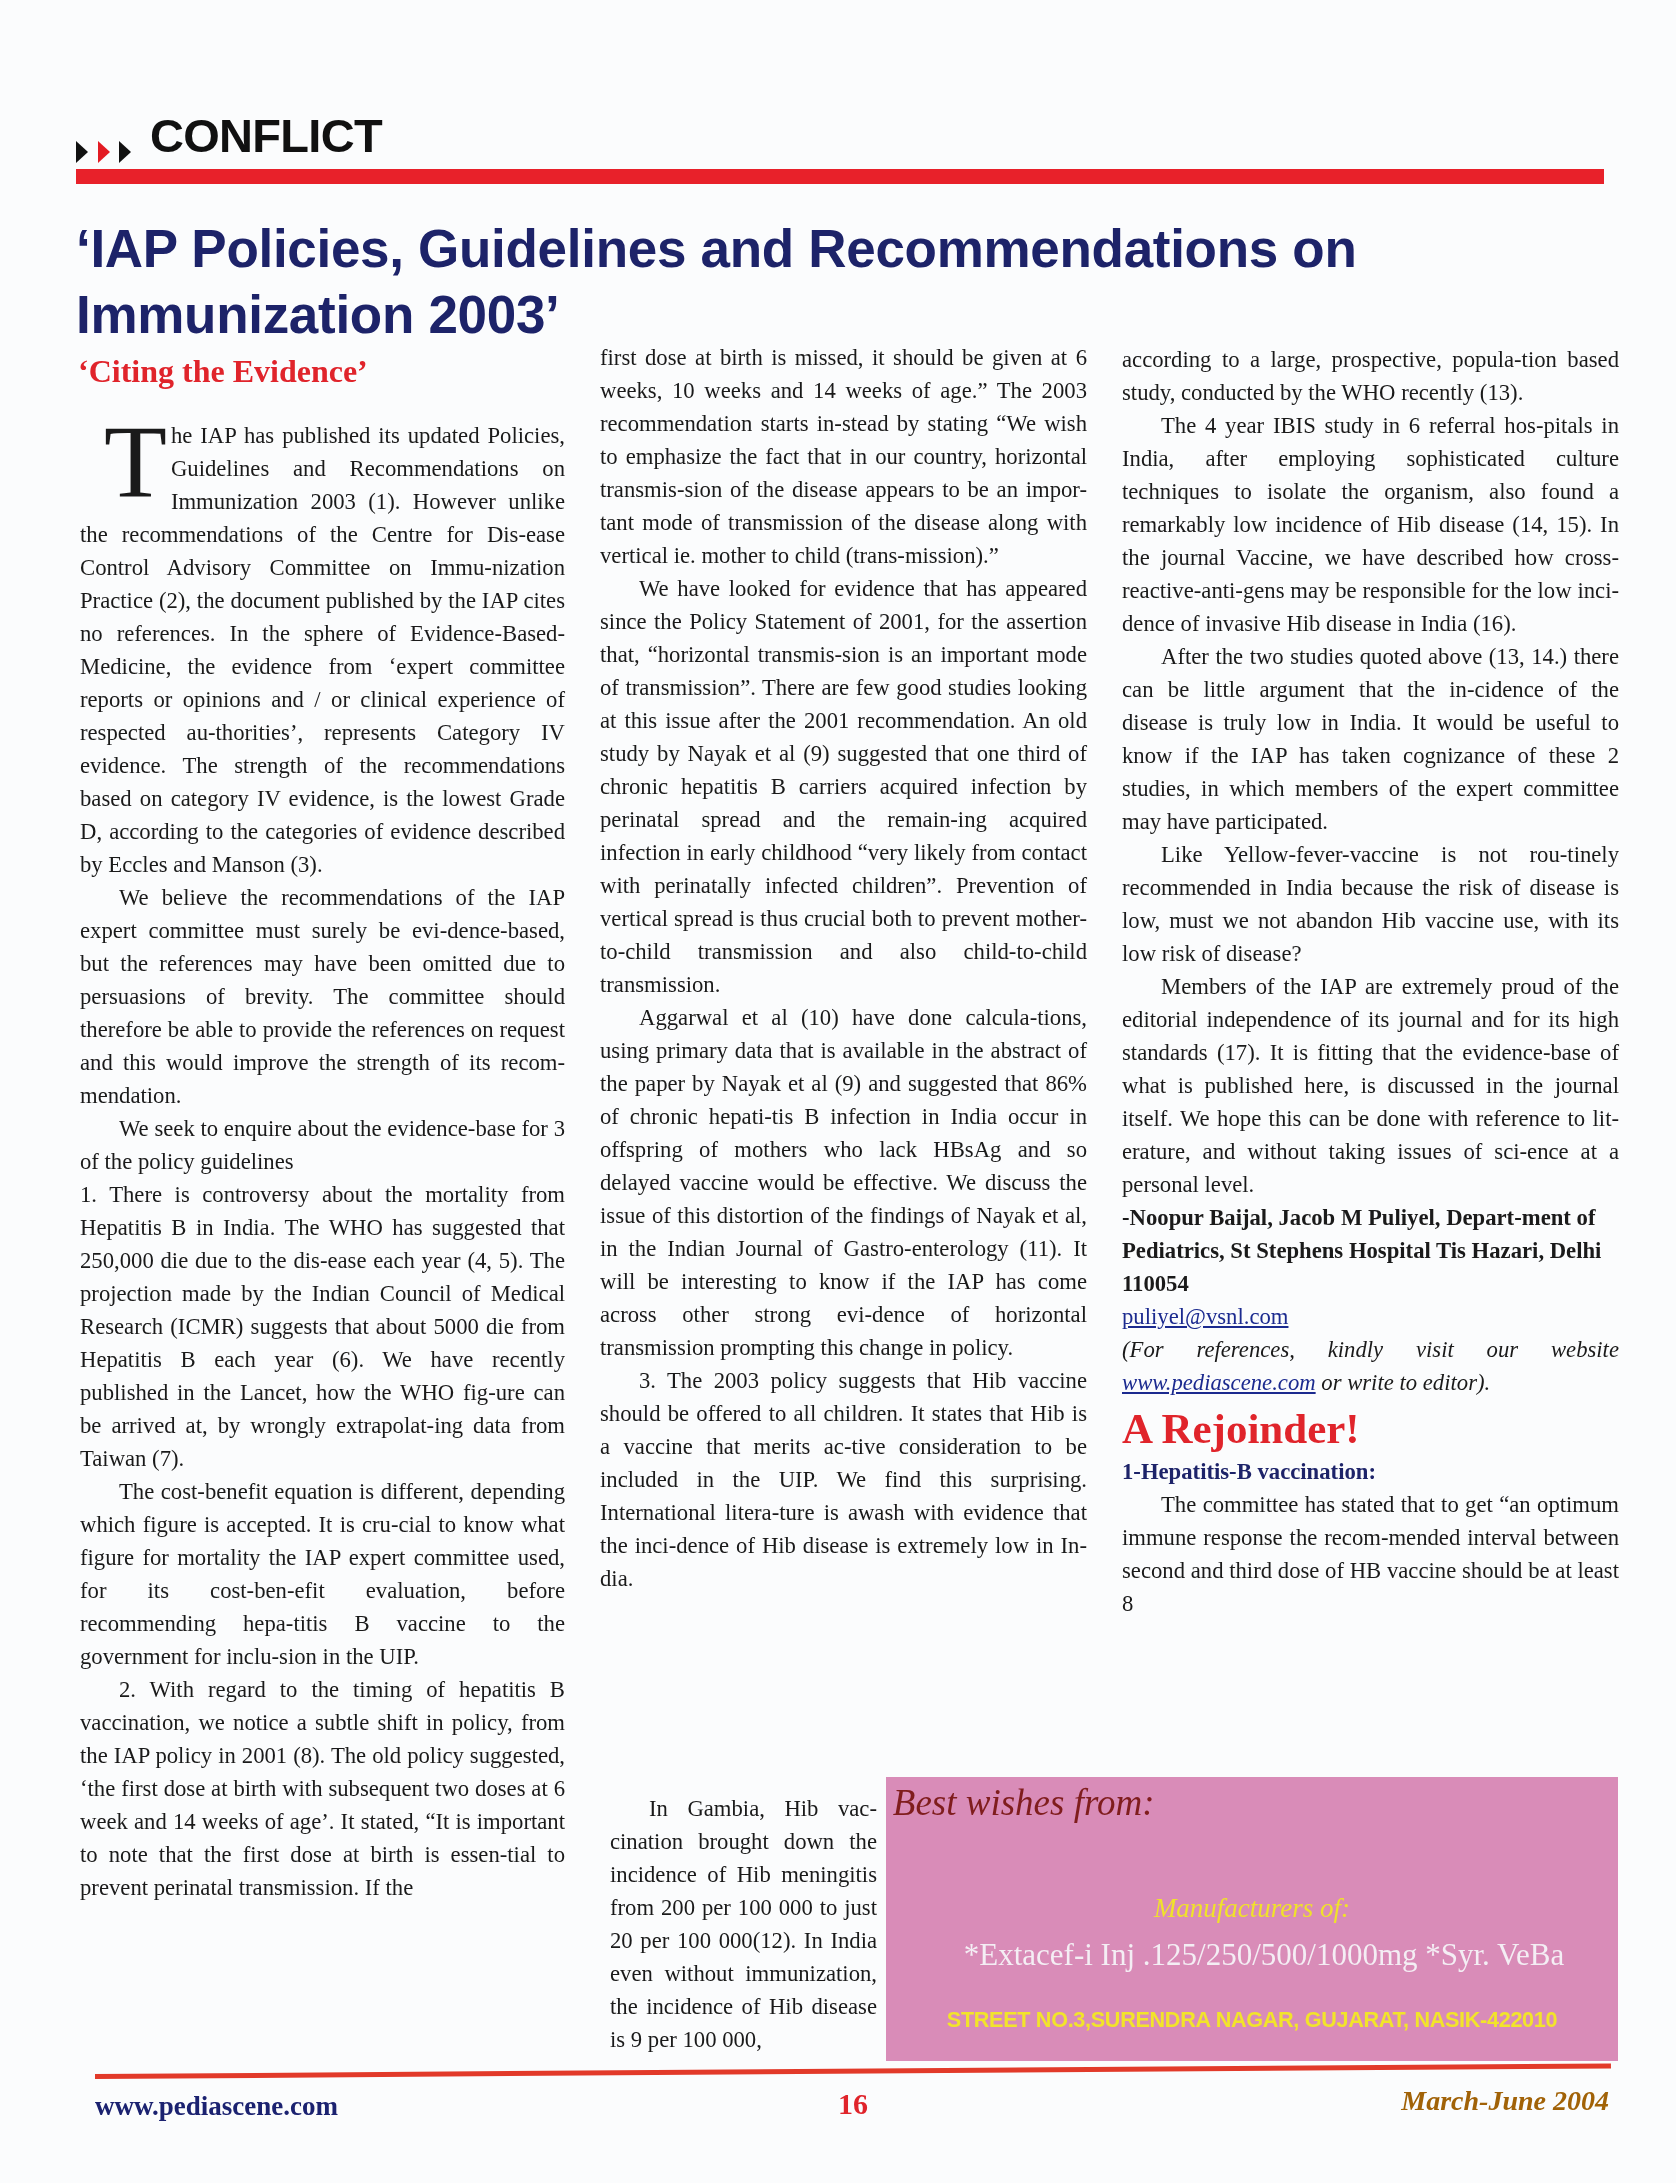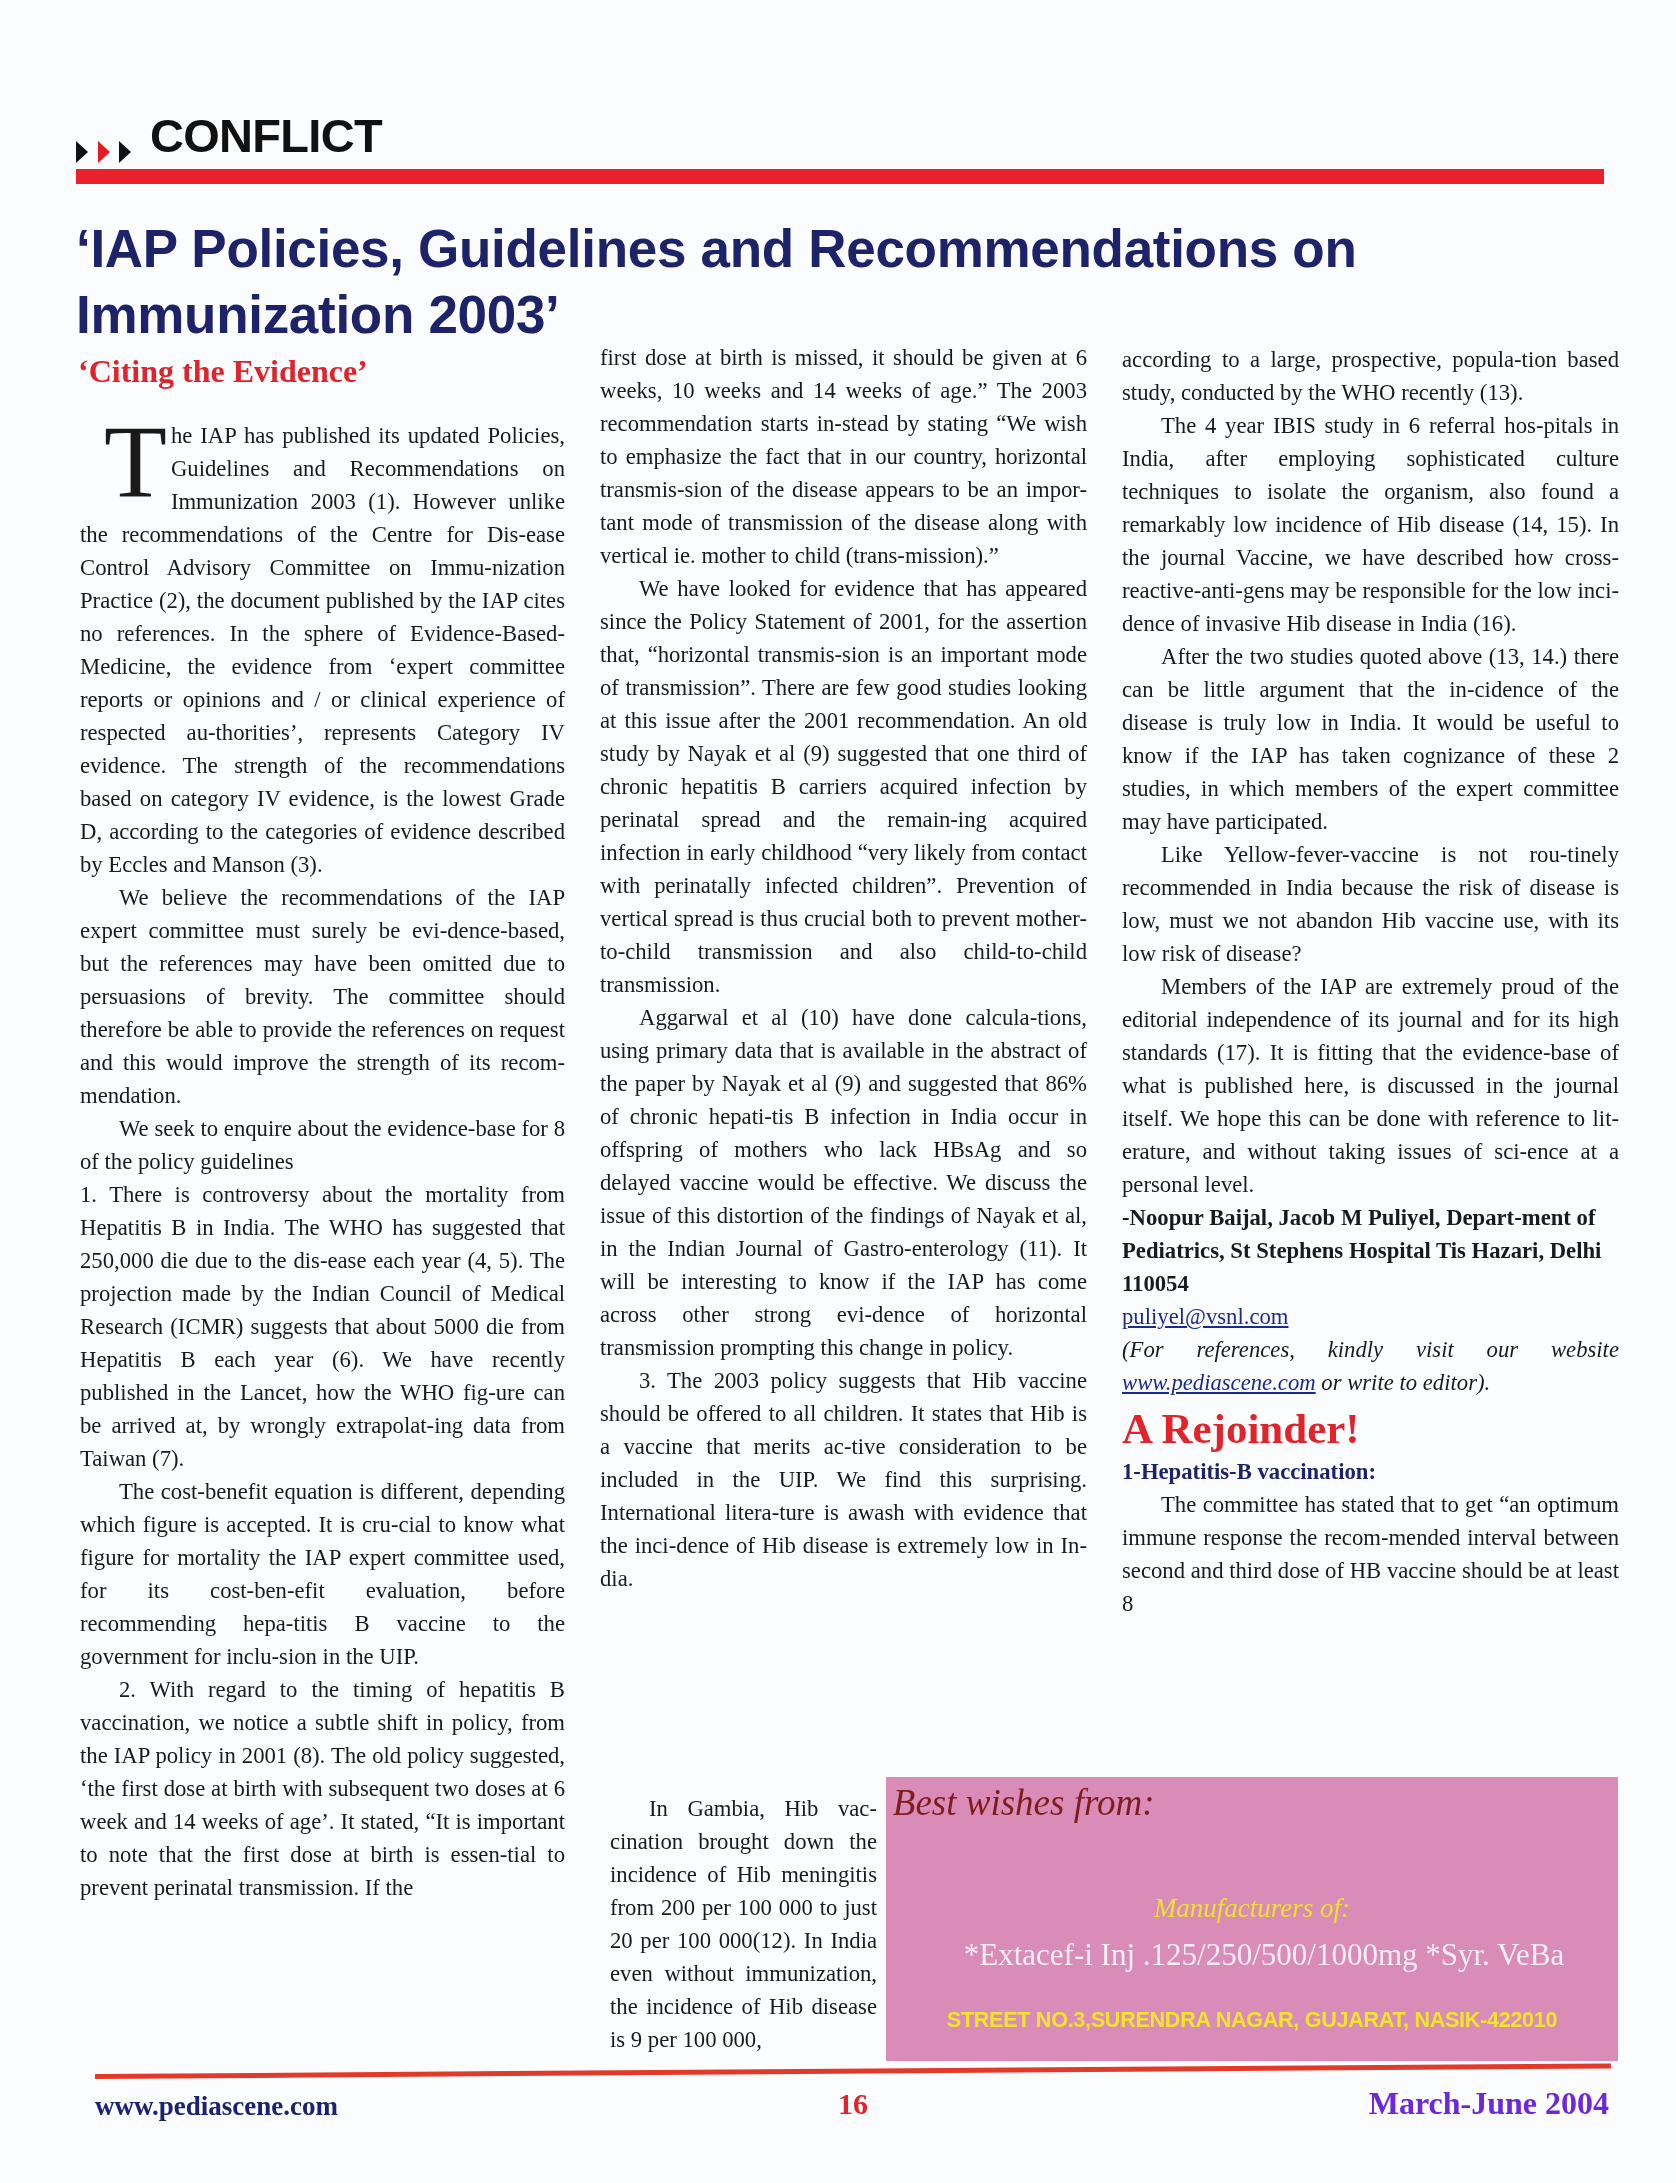--- a/index.html
+++ b/index.html
@@ -52,42 +52,42 @@
     font-family: "Liberation Serif", serif;
   }
   .ad-best { position: absolute; left: 6.8px; top: 4px; font-style: italic; font-size: 37px; color: #7f1d1d; }
   .ad-company { position: absolute; left: 6.8px; top: 58px; width: 717px; text-align: center; font-weight: bold; font-size: 41px; color: #1b2270; letter-spacing: -0.7px; }
   .ad-mfg { position: absolute; left: 0; top: 116px; width: 732px; text-align: center; font-style: italic; font-size: 27px; color: #f0e22a; }
   .ad-products { position: absolute; left: 0; top: 160px; width: 732px; text-align: center; font-size: 31px; color: #f4eef4; padding-left: 12px; }
   .ad-address { position: absolute; left: 0; top: 230px; width: 732px; text-align: center; font-family: "Liberation Sans", sans-serif; font-weight: bold; font-size: 21.6px; color: #f2e42a; letter-spacing: -0.3px; }
   .foot-rule { position: absolute; left: 95px; top: 2074px; width: 1516px; height: 5.4px; background: #e23a2a; transform: rotate(-0.4deg); transform-origin: left; }
   .foot-left { position: absolute; left: 95px; top: 2091px; font-weight: bold; font-size: 27px; color: #1b2270; }
   .foot-page { position: absolute; left: 838px; top: 2087px; font-weight: bold; font-size: 30px; color: #e0242b; }
-  .foot-right { position: absolute; right: 68px; top: 2085px; font-weight: bold; font-size: 32px; color: #6d28d9; }
+  .foot-right { position: absolute; right: 68px; top: 2085px; font-weight: bold; font-size: 28px; color: #a16207; font-style: italic; }
 </style>
 </head>
 <body>
 
 <div class="section-tag">
   <span class="tri-wrap">
     <span class="tri"></span>
     <span class="tri red"></span>
     <span class="tri"></span>
   </span>
   <span>CONFLICT</span>
 </div>
 <div class="red-rule"></div>
 
 <h1 class="headline">‘IAP Policies, Guidelines and Recommendations on Immunization 2003’</h1>
 <h2 class="subhead">‘Citing the Evidence’</h2>
 
 <div class="col col1">
   <p><span class="dropcap">T</span><span>he IAP has published its updated Policies, Guidelines and Recommendations on Immunization 2003 (1). However unlike the recommendations of the Centre for Dis-ease Control Advisory Committee on Immu-nization Practice (2), the document published by the IAP cites no references. In the sphere of Evidence-Based-Medicine, the evidence from ‘expert committee reports or opinions and / or clinical experience of respected au-thorities’, represents Category IV evidence. The strength of the recommendations based on category IV evidence, is the lowest Grade D, according to the categories of evidence described by Eccles and Manson (3).</span></p>
   <p class="ind">We believe the recommendations of the IAP expert committee must surely be evi-dence-based, but the references may have been omitted due to persuasions of brevity. The committee should therefore be able to provide the references on request and this would improve the strength of its recom-mendation.</p>
-  <p class="ind">We seek to enquire about the evidence-base for 8 of the policy guidelines</p>
+  <p class="ind">We seek to enquire about the evidence-base for 3 of the policy guidelines</p>
   <p>1. There is controversy about the mortality from Hepatitis B in India. The WHO has suggested that 250,000 die due to the dis-ease each year (4, 5). The projection made by the Indian Council of Medical Research (ICMR) suggests that about 5000 die from Hepatitis B each year (6). We have recently published in the Lancet, how the WHO fig-ure can be arrived at, by wrongly extrapolat-ing data from Taiwan (7).</p>
   <p class="ind">The cost-benefit equation is different, depending which figure is accepted. It is cru-cial to know what figure for mortality the IAP expert committee used, for its cost-ben-efit evaluation, before recommending hepa-titis B vaccine to the government for inclu-sion in the UIP.</p>
   <p class="ind">2. With regard to the timing of hepatitis B vaccination, we notice a subtle shift in policy, from the IAP policy in 2001 (8). The old policy suggested, ‘the first dose at birth with subsequent two doses at 6 week and 14 weeks of age’. It stated, “It is important to note that the first dose at birth is essen-tial to prevent perinatal transmission. If the</p>
 </div>
 
 <div class="col col2">
   <p>first dose at birth is missed, it should be given at 6 weeks, 10 weeks and 14 weeks of age.”  The 2003 recommendation starts in-stead by stating “We wish to emphasize the fact that in our country, horizontal transmis-sion of the disease appears to be an impor-tant mode of transmission of the disease along with vertical ie. mother to child (trans-mission).”</p>
   <p class="ind">We have looked for evidence that has appeared since the Policy Statement of 2001, for the assertion that, “horizontal transmis-sion is an important mode of transmission”. There are few good studies looking at this issue after the 2001 recommendation. An old study by Nayak et al (9) suggested that one third of chronic hepatitis B carriers acquired infection by perinatal spread and the remain-ing acquired infection in early childhood “very likely from contact with perinatally infected children”. Prevention of vertical spread is thus crucial both to prevent mother-to-child transmission and also child-to-child transmission.</p>
   <p class="ind">Aggarwal et al (10) have done calcula-tions, using primary data that is available in the abstract of the paper by Nayak et al (9) and suggested that 86% of chronic hepati-tis B infection in India occur in offspring of mothers who lack HBsAg and so delayed vaccine would be effective. We discuss the issue of this distortion of the findings of Nayak et al, in the Indian Journal of Gastro-enterology (11). It will be interesting to know if the IAP has come across other strong evi-dence of horizontal transmission prompting this change in policy.</p>
   <p class="ind">3. The 2003 policy suggests that Hib vaccine should be offered to all children. It states that Hib is a vaccine that merits ac-tive consideration to be included in the UIP. We find this surprising. International litera-ture is awash with evidence that the inci-dence of Hib disease is extremely low in In-dia.</p>

